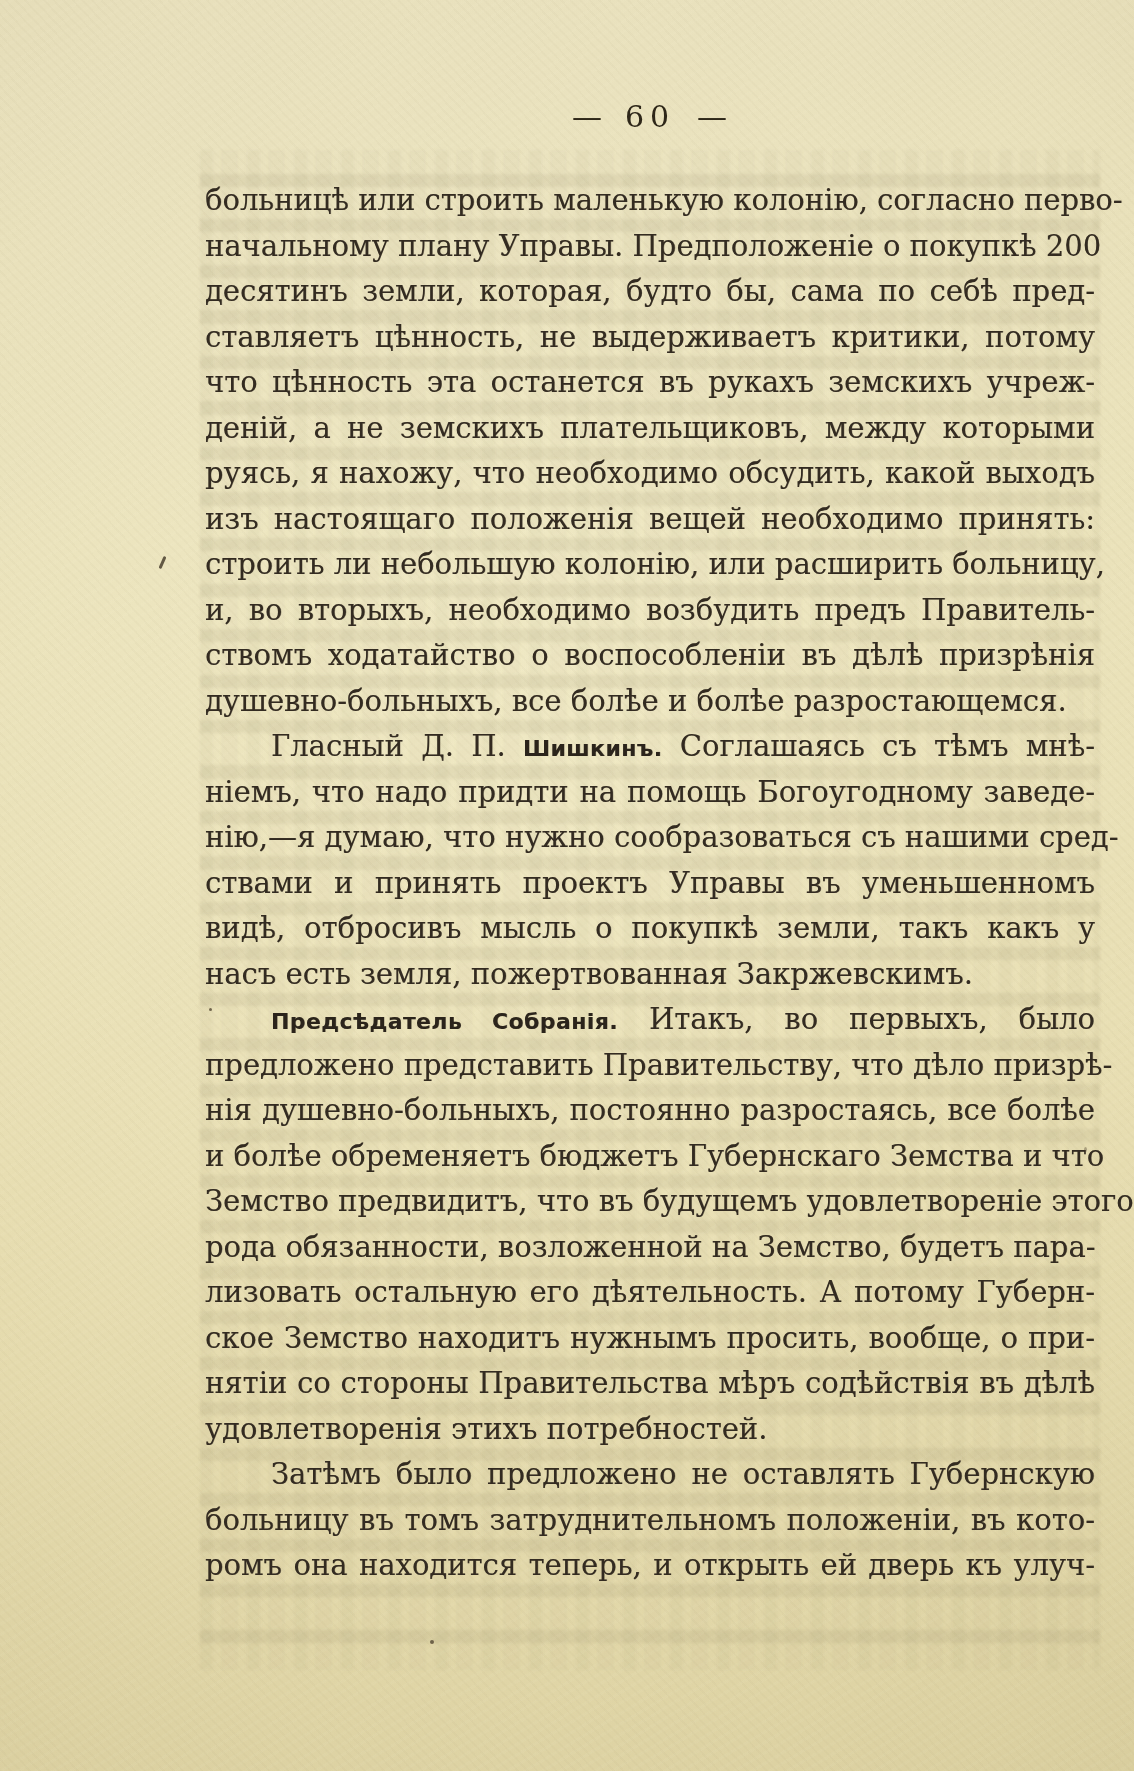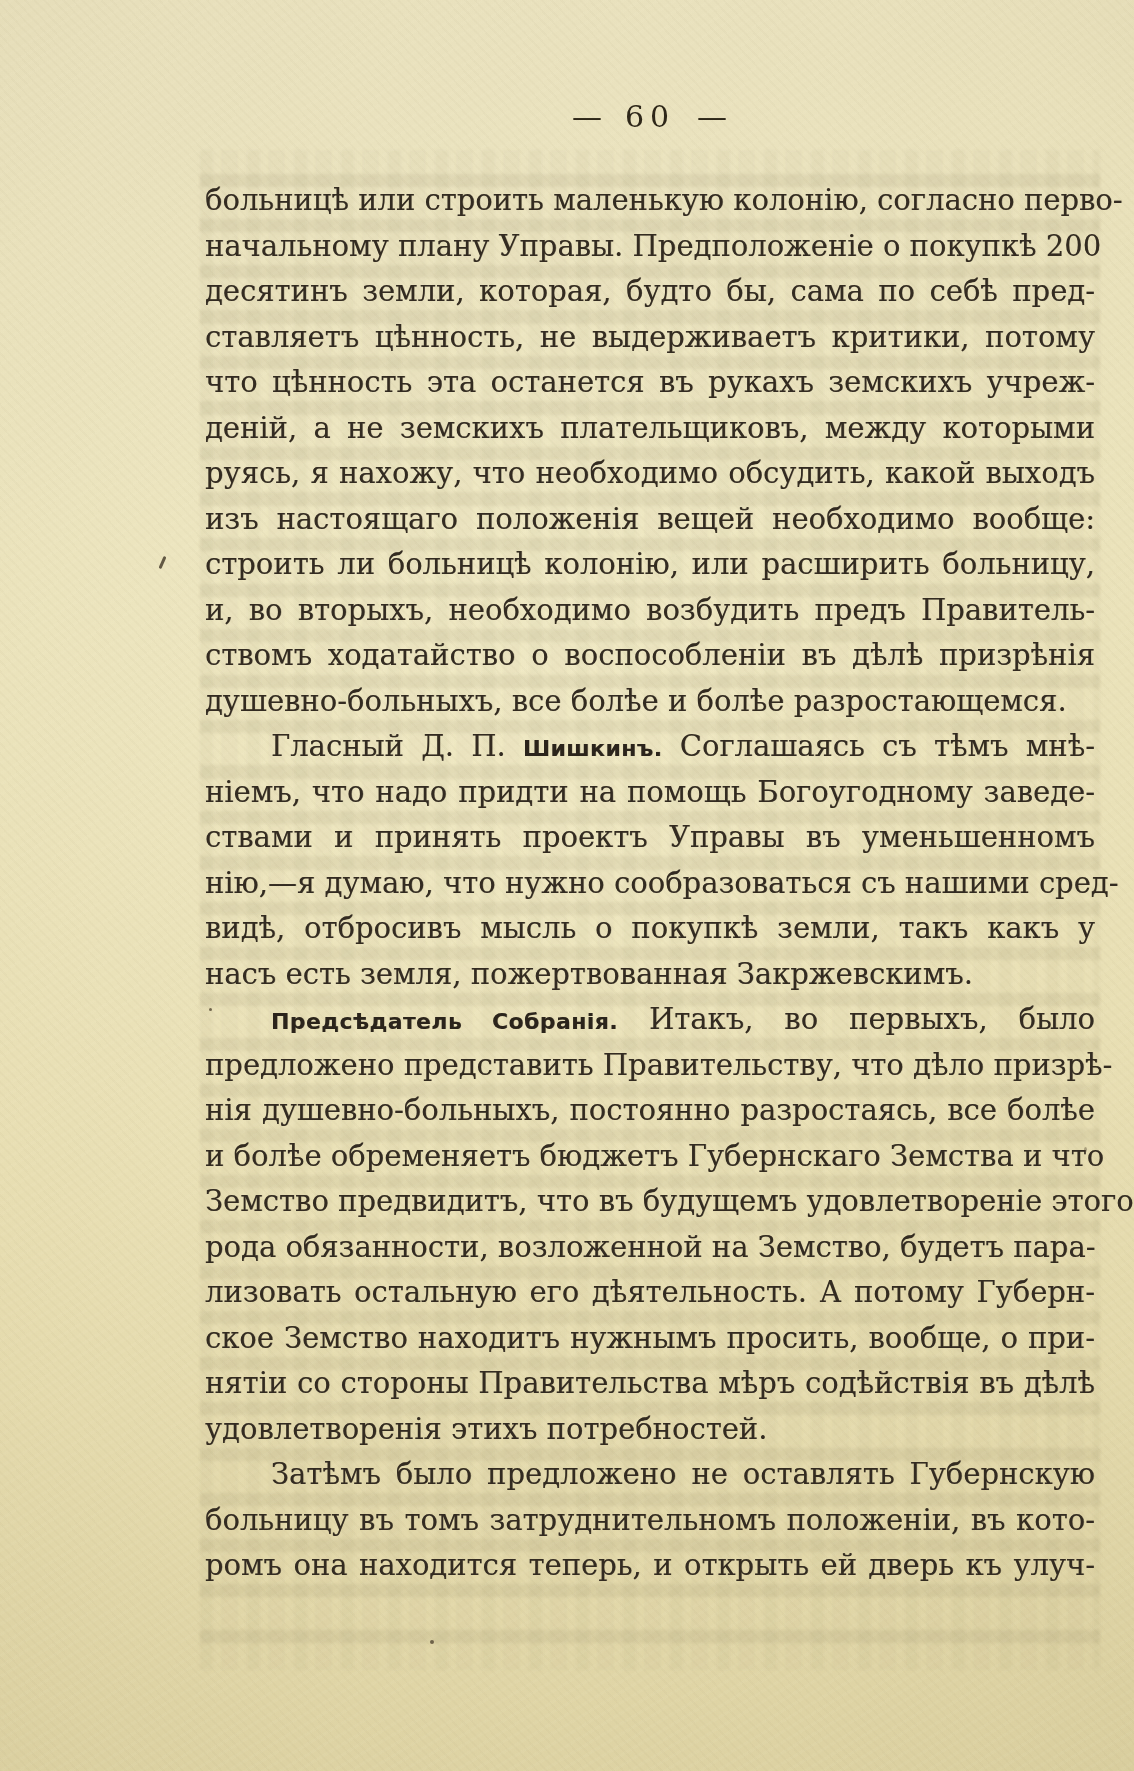--- a/index.html
+++ b/index.html
@@ -87,31 +87,31 @@
 
   <div class="text-block" id="text-block">
       <div class="paragraph">
         <div class="line"><span>больницѣ или строить маленькую колонію, согласно перво-</span></div>
         <div class="line"><span>начальному плану Управы. Предположеніе о покупкѣ 200</span></div>
         <div class="line"><span>десятинъ земли, которая, будто бы, сама по себѣ пред-</span></div>
         <div class="line"><span>ставляетъ цѣнность, не выдерживаетъ критики, потому</span></div>
         <div class="line"><span>что цѣнность эта останется въ рукахъ земскихъ учреж-</span></div>
         <div class="line"><span>деній, а не земскихъ плательщиковъ, между которыми</span></div>
         <div class="line"><span>руясь, я нахожу, что необходимо обсудить, какой выходъ</span></div>
-        <div class="line"><span>изъ настоящаго положенія вещей необходимо вообще:</span></div>
-        <div class="line"><span>строить ли больницѣ колонію, или расширить больницу,</span></div>
+        <div class="line"><span>изъ настоящаго положенія вещей необходимо принять:</span></div>
+        <div class="line"><span>строить ли небольшую колонію, или расширить больницу,</span></div>
         <div class="line"><span>и, во вторыхъ, необходимо возбудить предъ Правитель-</span></div>
         <div class="line"><span>ствомъ ходатайство о воспособленіи въ дѣлѣ призрѣнія</span></div>
         <div class="line para-end"><span>душевно-больныхъ, все болѣе и болѣе разростающемся.</span></div>
       </div>
       <div class="paragraph">
         <div class="line indent"><span>Гласный Д. П. </span><span class="seg-bold">Шишкинъ.</span><span> Соглашаясь съ тѣмъ мнѣ-</span></div>
         <div class="line"><span>ніемъ, что надо придти на помощь Богоугодному заведе-</span></div>
+        <div class="line"><span>нію,—я думаю, что нужно сообразоваться съ нашими сред-</span></div>
         <div class="line"><span>ствами и принять проектъ Управы въ уменьшенномъ</span></div>
-        <div class="line"><span>нію,—я думаю, что нужно сообразоваться съ нашими сред-</span></div>
         <div class="line"><span>видѣ, отбросивъ мысль о покупкѣ земли, такъ какъ у</span></div>
         <div class="line para-end"><span>насъ есть земля, пожертвованная Закржевскимъ.</span></div>
       </div>
       <div class="paragraph">
         <div class="line indent"><span class="seg-bold">Предсѣдатель Собранія.</span><span> Итакъ, во первыхъ, было</span></div>
         <div class="line"><span>предложено представить Правительству, что дѣло призрѣ-</span></div>
         <div class="line"><span>нія душевно-больныхъ, постоянно разростаясь, все болѣе</span></div>
         <div class="line"><span>и болѣе обременяетъ бюджетъ Губернскаго Земства и что</span></div>
         <div class="line"><span>Земство предвидитъ, что въ будущемъ удовлетвореніе этого</span></div>
         <div class="line"><span>рода обязанности, возложенной на Земство, будетъ пара-</span></div>

